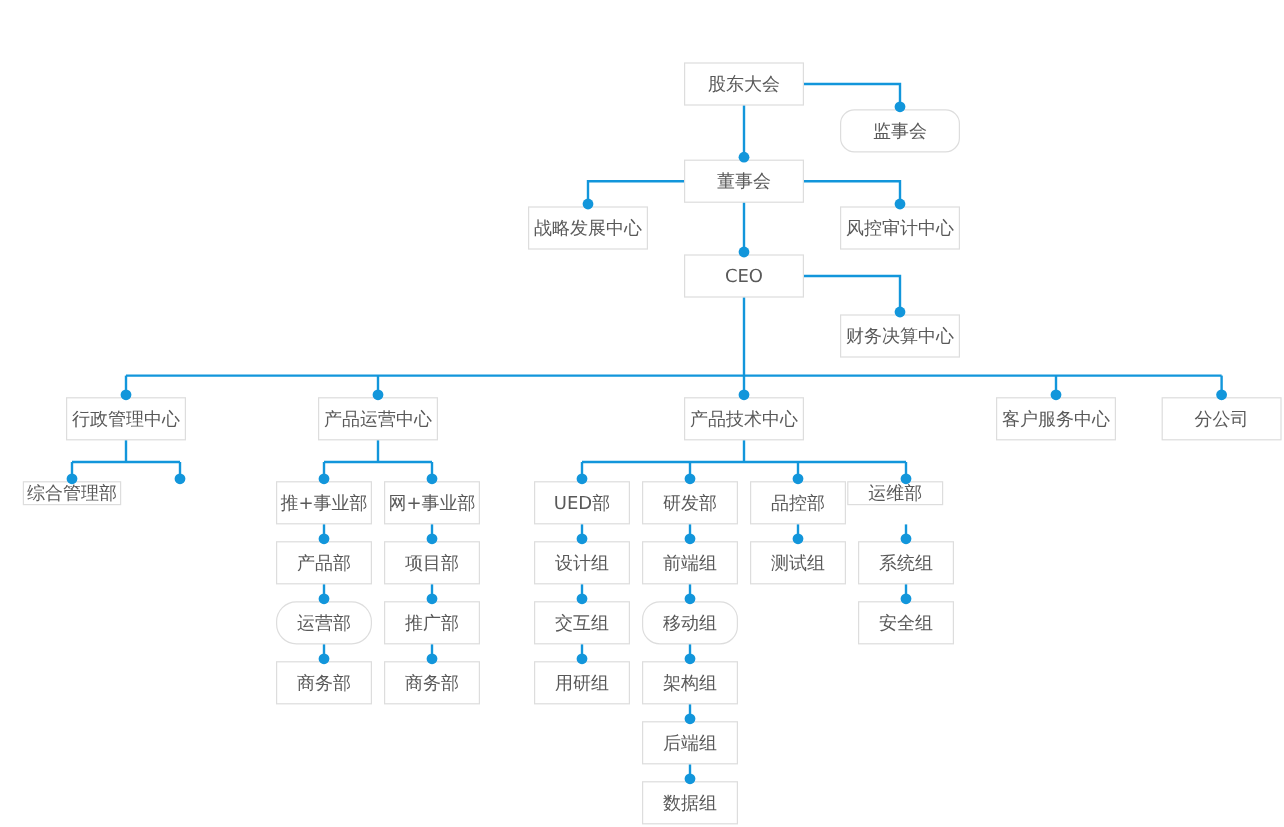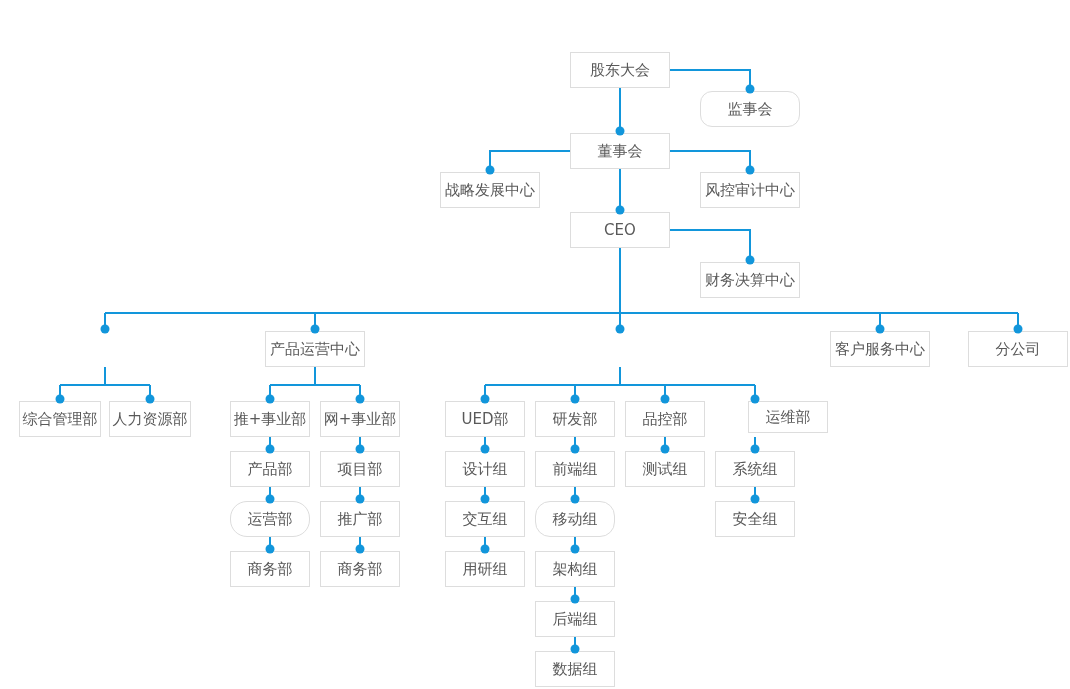--- a/index.html
+++ b/index.html
@@ -79,34 +79,37 @@
       </div>
       <div class="node" style="left: 700px; top: 172px; width: 100px; height: 36px;">
         <span>风控审计中心</span>
       </div>
       <div class="node" style="left: 570px; top: 212px; width: 100px; height: 36px;">
         <span>CEO</span>
       </div>
       <div class="node" style="left: 700px; top: 262px; width: 100px; height: 36px;">
         <span>财务决算中心</span>
       </div>
+      <div class="node" style="left: 55px; top: 331px; width: 100px; height: 36px;">
+        <span>行政管理中心</span>
+      </div>
       <div class="node" style="left: 265px; top: 331px; width: 100px; height: 36px;">
         <span>产品运营中心</span>
       </div>
+      <div class="node" style="left: 570px; top: 331px; width: 100px; height: 36px;">
+        <span>产品技术中心</span>
+      </div>
       <div class="node" style="left: 830px; top: 331px; width: 100px; height: 36px;">
         <span>客户服务中心</span>
       </div>
       <div class="node" style="left: 968px; top: 331px; width: 100px; height: 36px;">
         <span>分公司</span>
       </div>
-      <div class="node" style="left: 19px; top: 401px; width: 82px; height: 36px;">
+      <div class="node" style="left: 19px; top: 401px; width: 82px; height: 20px;">
         <span>综合管理部</span>
-      </div>
-      <div class="node" style="left: 109px; top: 401px; width: 82px; height: 36px;">
-        <span>人力资源部</span>
       </div>
       <div class="node" style="left: 230px; top: 401px; width: 80px; height: 36px;">
         <span>推+事业部</span>
       </div>
       <div class="node" style="left: 320px; top: 401px; width: 80px; height: 36px;">
         <span>网+事业部</span>
       </div>
       <div class="node" style="left: 230px; top: 451px; width: 80px; height: 36px;">
         <span>产品部</span>
       </div>
@@ -127,21 +130,21 @@
       </div>
       <div class="node" style="left: 445px; top: 401px; width: 80px; height: 36px;">
         <span>UED部</span>
       </div>
       <div class="node" style="left: 535px; top: 401px; width: 80px; height: 36px; justify-content: center;">
         <span>研发部</span>
       </div>
       <div class="node" style="left: 625px; top: 401px; width: 80px; height: 36px;">
         <span>品控部</span>
       </div>
-      <div class="node" style="left: 748px; top: 401px; width: 80px; height: 32px;">
+      <div class="node" style="left: 706px; top: 401px; width: 80px; height: 20px;">
         <span>运维部</span>
       </div>
       <div class="node" style="left: 445px; top: 451px; width: 80px; height: 36px;">
         <span>设计组</span>
       </div>
       <div class="node" style="left: 535px; top: 451px; width: 80px; height: 36px;">
         <span>前端组</span>
       </div>
       <div class="node" style="left: 625px; top: 451px; width: 80px; height: 36px;">
         <span>测试组</span>

